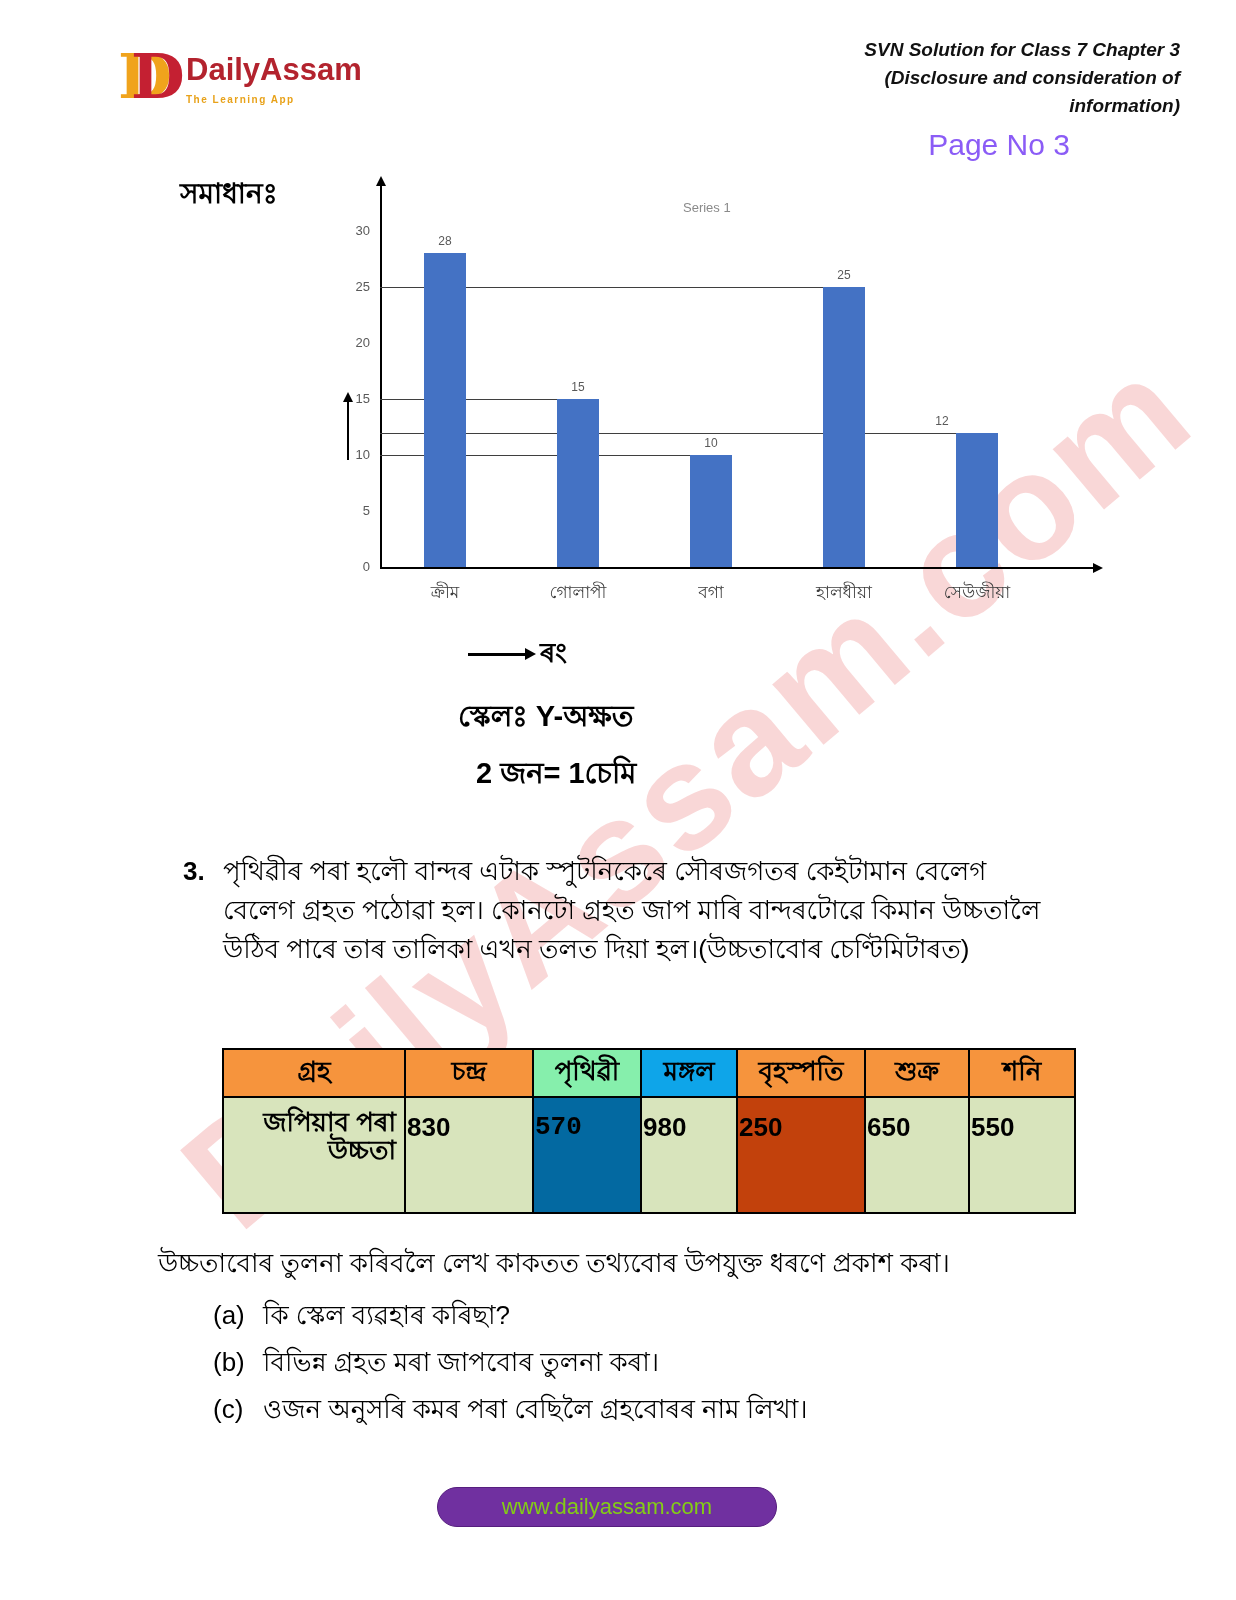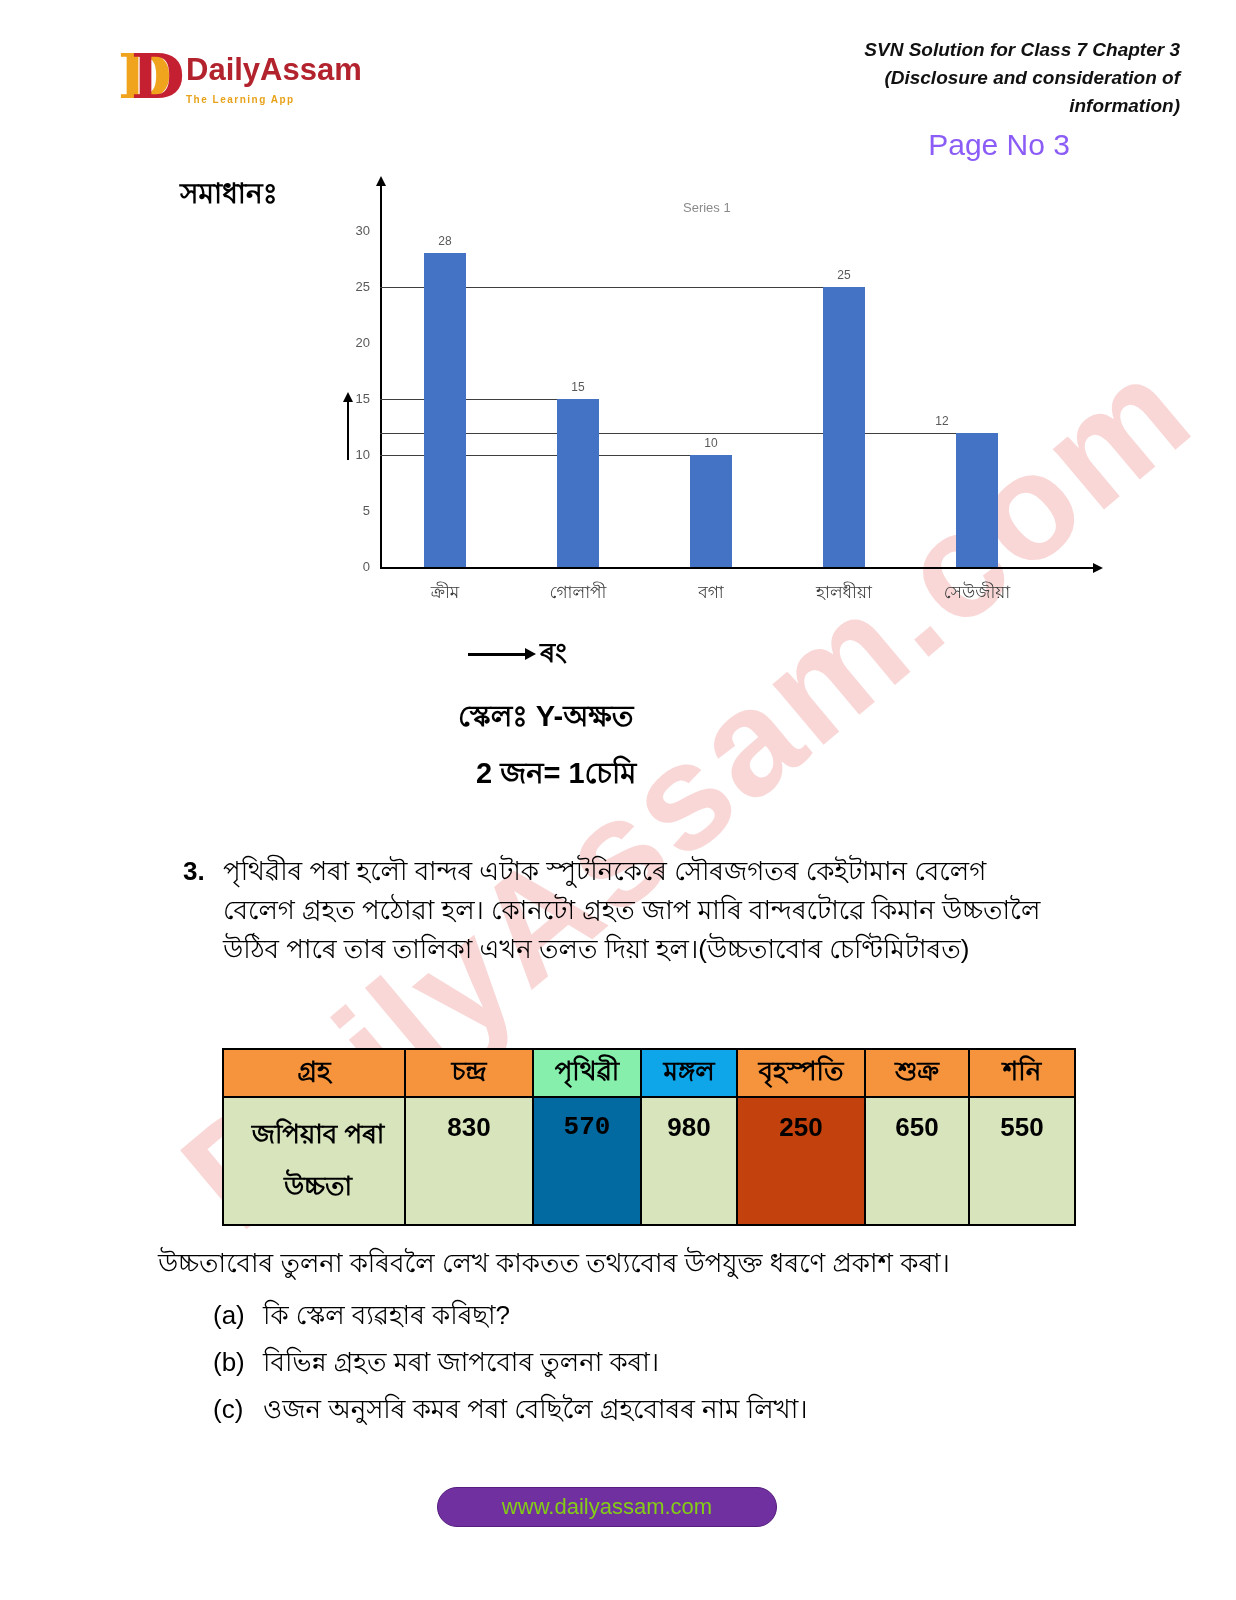--- a/index.html
+++ b/index.html
@@ -50,23 +50,23 @@
   
   .question{position:absolute;left:183px;top:852px;width:880px;display:flex;font-size:26px;
     line-height:39px;color:#000;z-index:2;}
   .q-num{font-weight:bold;width:40px;flex:none;}
   .q-text{flex:1;}
 
   
   .planet-table{position:absolute;left:222px;top:1048px;border-collapse:collapse;z-index:2;}
   .planet-table th,.planet-table td{border:2px solid #000;}
   .planet-table th{font-size:26px;font-weight:bold;color:#000;height:46px;padding:0 6px;text-align:center;}
-  .planet-table td{font-size:26px;font-weight:bold;color:#000;text-align:center;vertical-align:top;
+  .planet-table td{font-size:26px;font-weight:bold;color:#000;vertical-align:top;
     padding-top:14px;height:92px;}
-  .planet-table td.rowlabel{text-align:center;padding:10px 8px 12px 16px;line-height:52px;}
+  .planet-table td.rowlabel{text-align:right;padding:10px 8px 12px 16px;line-height:28px;}
 
   
   .instruction{position:absolute;left:158px;top:1243px;font-size:26px;color:#000;white-space:nowrap;z-index:2;}
   .sub-questions{position:absolute;left:213px;top:1292px;font-size:26px;line-height:47px;color:#000;z-index:2;}
   .sq-label{display:inline-block;width:50px;}
 
   
   .footer-pill{position:absolute;left:437px;top:1487px;width:338px;height:38px;background:#7030a0;
     border:1px solid #561e7e;border-radius:20px;color:#84cc16;font-size:22px;display:flex;
     align-items:center;justify-content:center;z-index:2;cursor:pointer;}

